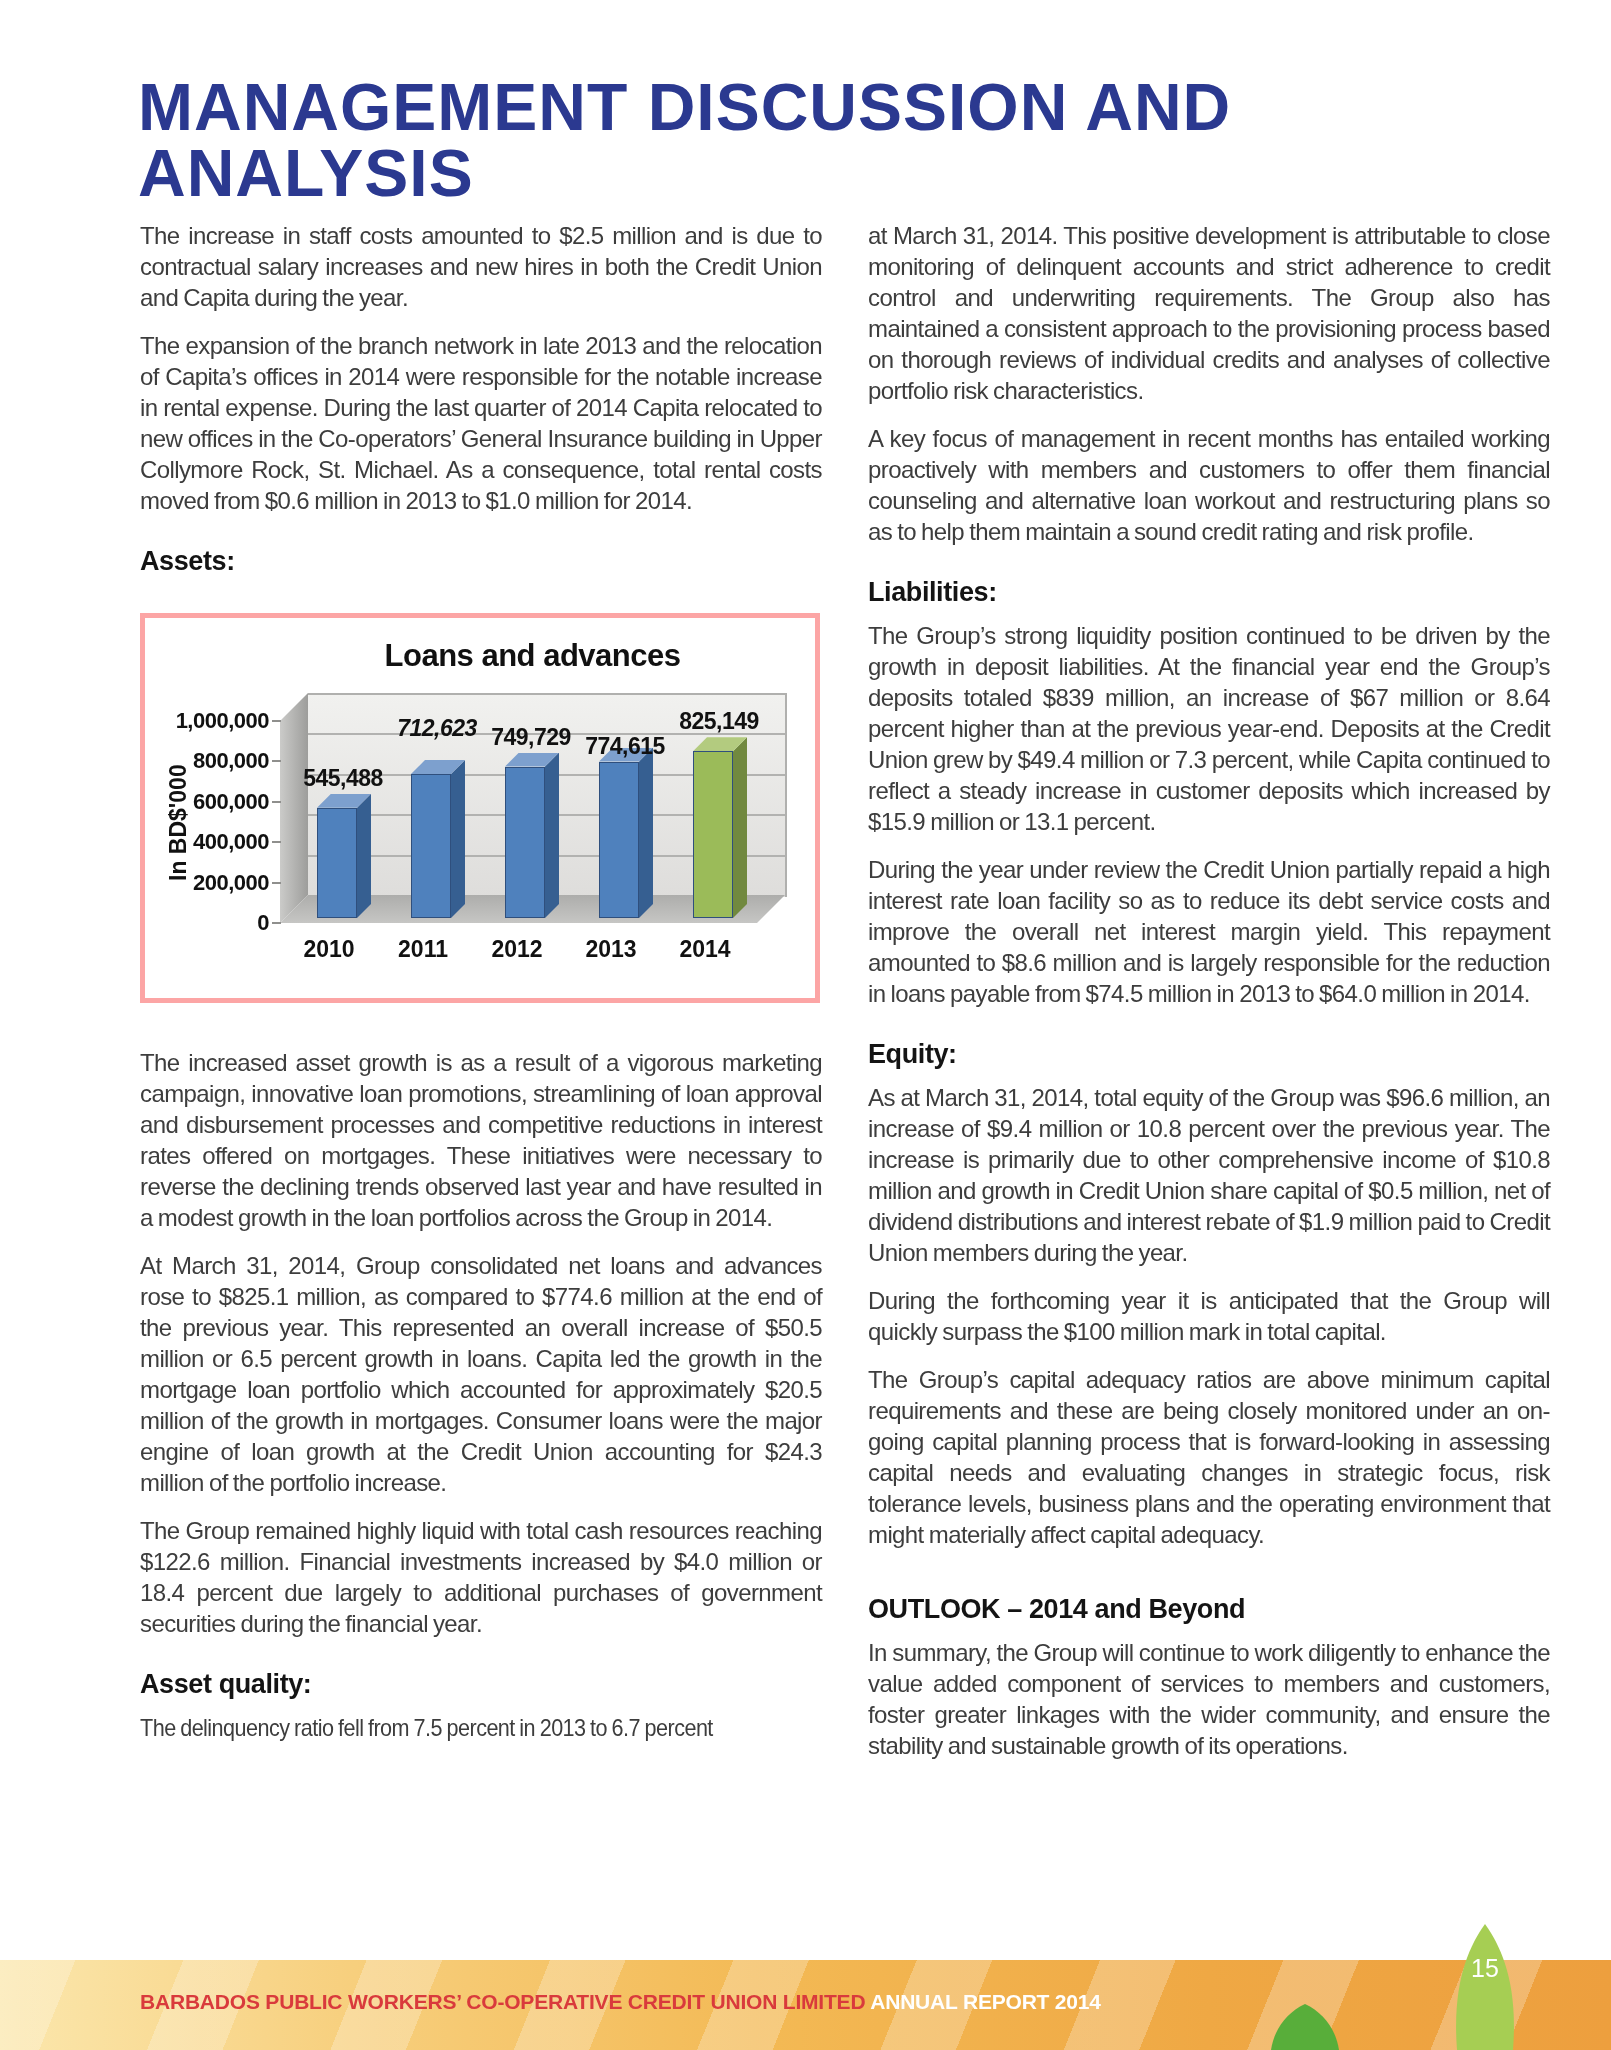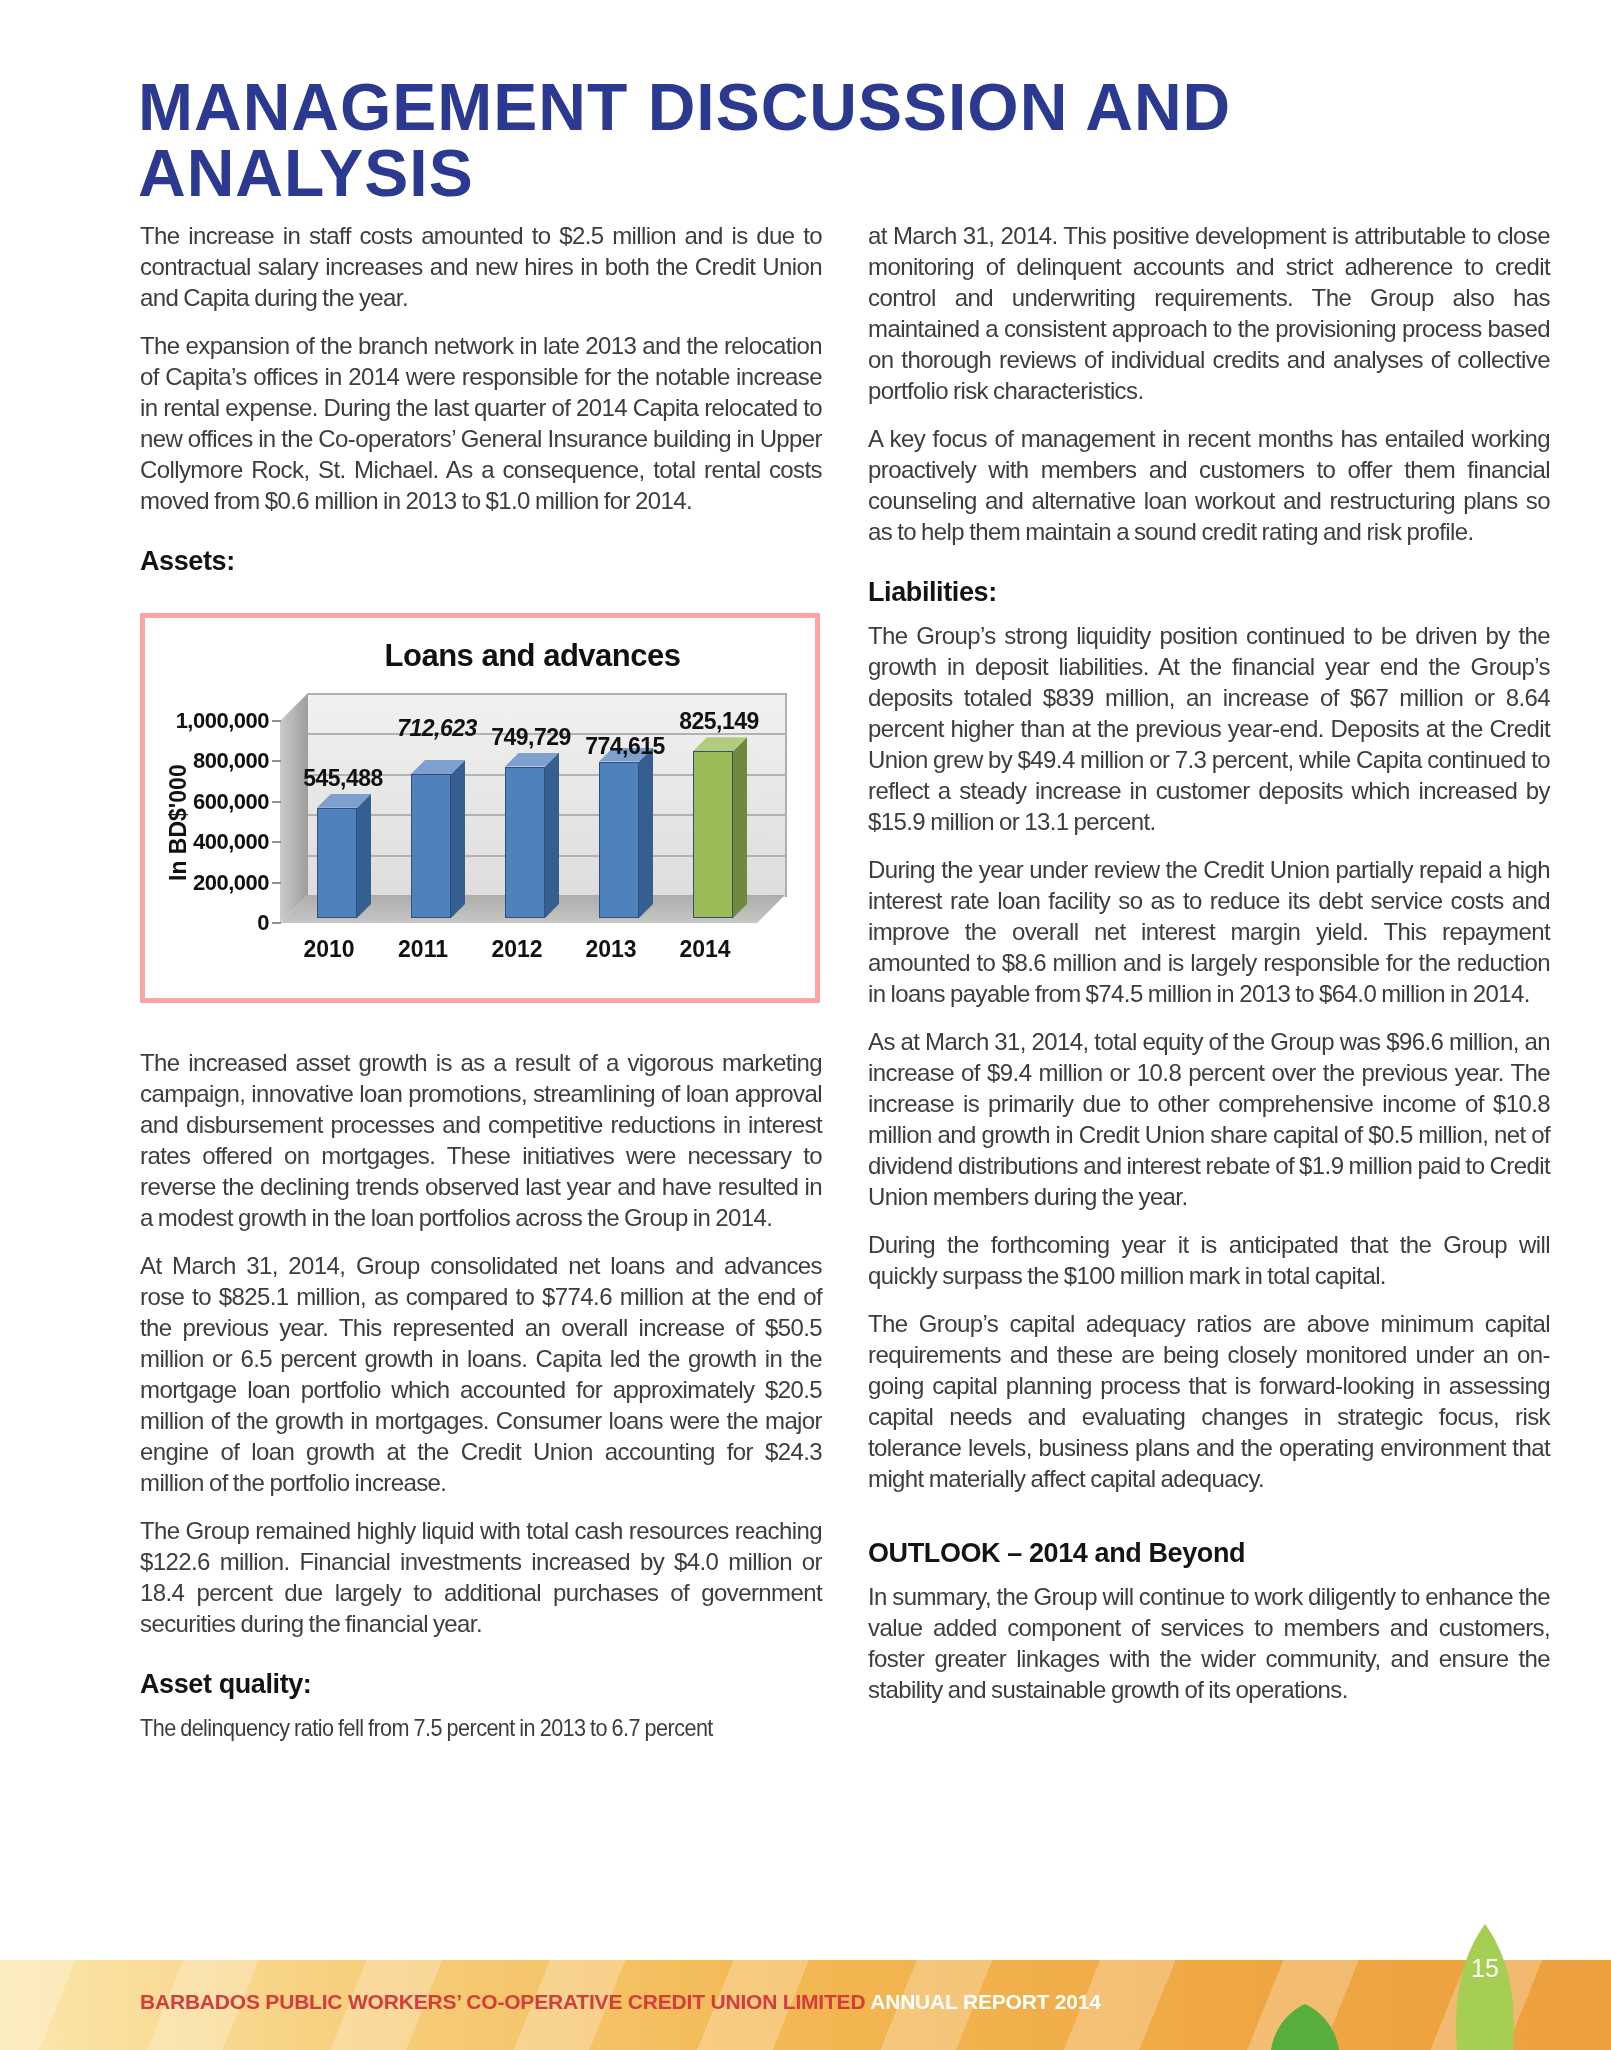--- a/index.html
+++ b/index.html
@@ -129,20 +129,21 @@
     <h2 class="sec">Asset quality:</h2>
     <p class="body squeeze">The delinquency ratio fell from 7.5 percent in 2013 to 6.7 percent</p>
   </div>
 
   <div class="col" id="col-right">
     <p class="body">at March 31, 2014.  This positive development is attributable to close monitoring of delinquent accounts and strict adherence to credit control and underwriting requirements.  The Group also has maintained a consistent approach to the provisioning process based on thorough reviews of individual credits and analyses of collective portfolio risk characteristics.</p>
     <p class="body">A key focus of management in recent months has entailed working proactively with members and customers to offer them financial counseling and alternative loan workout and restructuring plans so as to help them maintain a sound credit rating and risk profile.</p>
     <h2 class="sec">Liabilities:</h2>
     <p class="body">The Group’s strong liquidity position continued to be driven by the growth in deposit liabilities.  At the financial year end the Group’s deposits totaled $839 million, an increase of $67 million or 8.64 percent higher than at the previous year-end. Deposits at the Credit Union grew by $49.4 million or 7.3 percent, while Capita continued to reflect a steady increase in customer deposits which increased by $15.9 million or 13.1 percent.</p>
     <p class="body">During the year under review the Credit Union partially repaid a high interest rate loan facility so as to reduce its debt service costs and improve the overall net interest margin yield. This repayment amounted to $8.6 million and is largely responsible for the reduction in loans payable from $74.5 million in 2013 to $64.0 million in 2014.</p>
+    <h2 class="sec">Equity:</h2>
     <p class="body">As at March 31, 2014, total equity of the Group was $96.6 million, an increase of $9.4 million or 10.8 percent over the previous year. The increase is primarily due to other comprehensive income of $10.8 million and growth in Credit Union share capital of $0.5 million, net of dividend distributions and interest rebate of $1.9 million paid to Credit Union members during the year.</p>
     <p class="body">During the forthcoming year it is anticipated that the Group will quickly surpass the $100 million mark in total capital.</p>
     <p class="body">The Group’s capital adequacy ratios are above minimum capital requirements and these are being closely monitored under an on-going capital planning process that is forward-looking in assessing capital needs and evaluating changes in strategic focus, risk tolerance levels, business plans and the operating environment that might materially affect capital adequacy.</p>
     <h2 class="sec outlook">OUTLOOK – 2014 and Beyond</h2>
     <p class="body">In summary, the Group will continue to work diligently to enhance the value added component of services to members and customers, foster greater linkages with the wider community, and ensure the stability and sustainable growth of its operations.</p>
   </div>
 
   <div id="footer-band"></div>
 
   <svg class="leaf" id="leaf-dark" width="90" height="46" viewBox="0 0 90 46">

